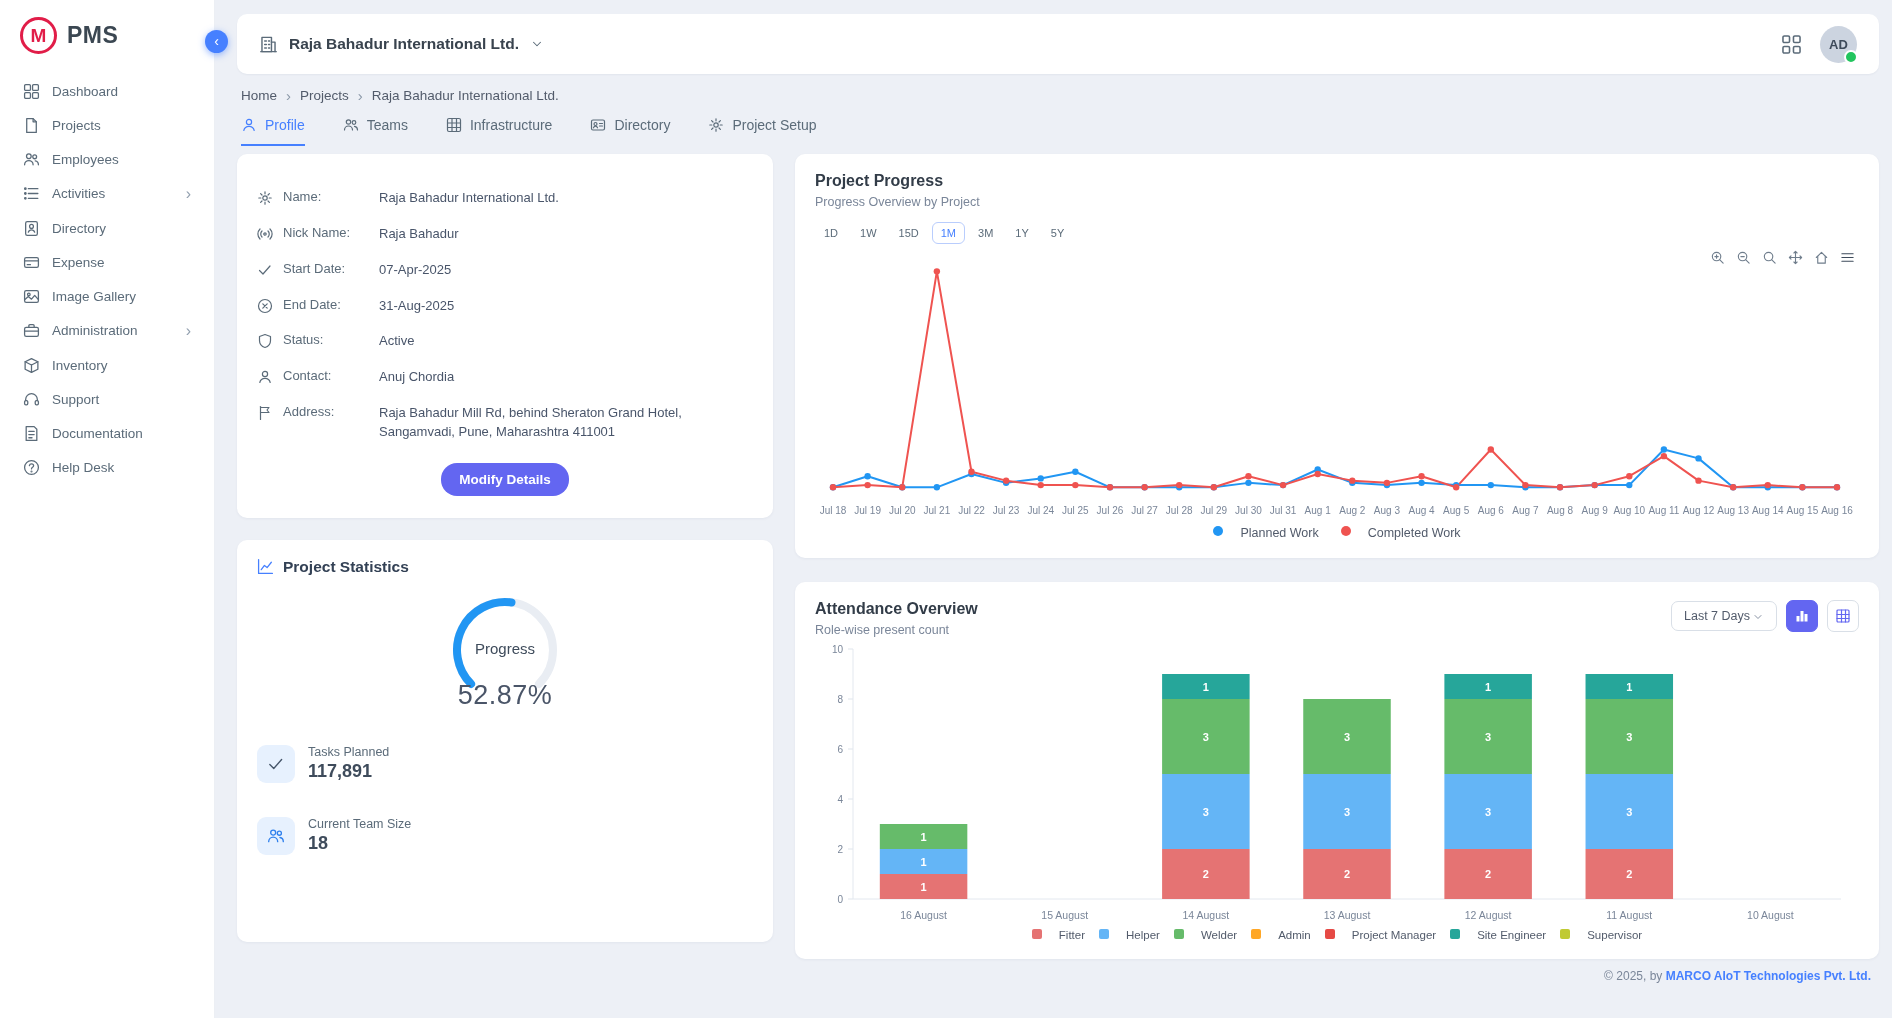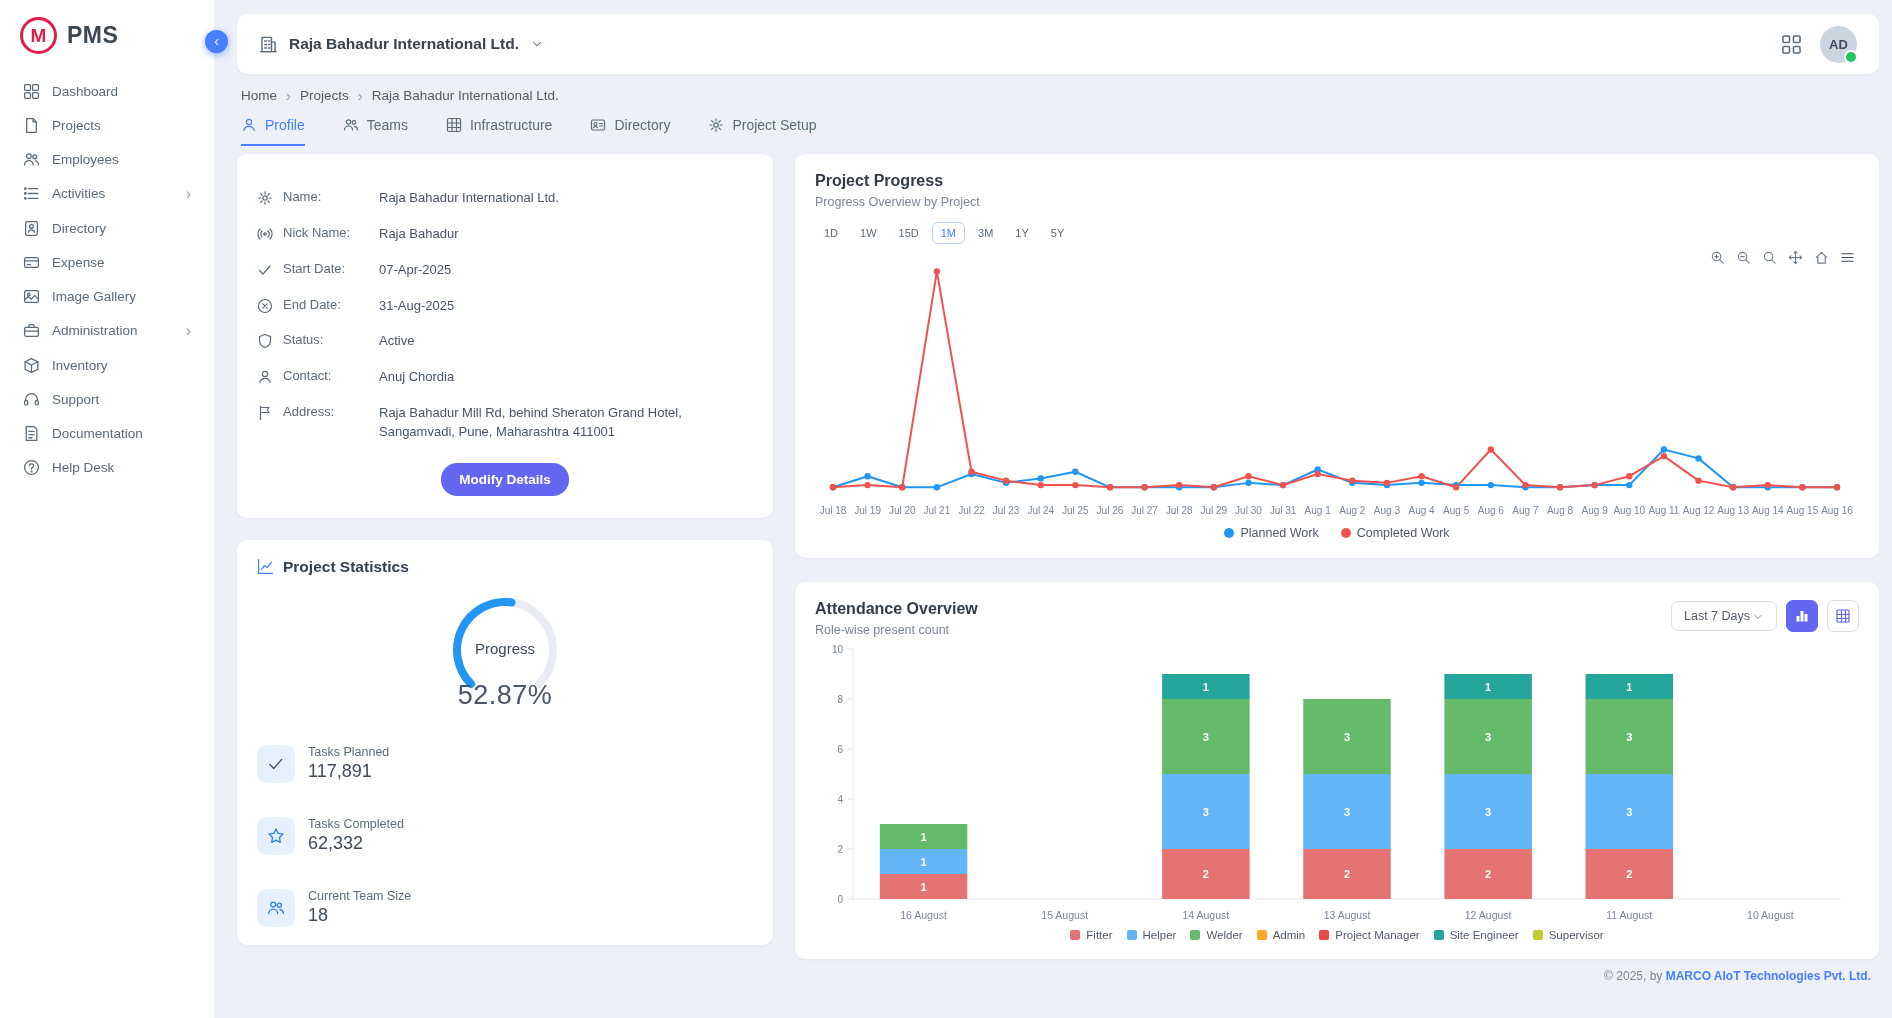--- a/index.html
+++ b/index.html
@@ -56,33 +56,33 @@
 
   
   .stats-card{min-height:402px}
   .gauge-wrap{width:160px;margin:16px auto 0;position:relative;text-align:center}
   .gauge-label{position:absolute;left:0;right:0;top:48px;font-size:15px;color:#3e4b5b}
   .gauge-value{font-size:27px;color:#4a5568;margin-top:-16px;letter-spacing:.5px}
   .stat{display:flex;gap:13px;align-items:center;margin-top:34px}
   .stat-icon{width:38px;height:38px;border-radius:9px;background:#e7f1fe;color:#2f80ed;display:flex;align-items:center;justify-content:center;font-size:18px;flex:none}
   .stat:nth-of-type(1) .stat-icon{color:#46566a}
   .stat-label{font-size:12.5px;color:#5b6b79}
-  .stat-value{font-size:18px;font-weight:400;color:#3e4b5b;margin-top:2px}
+  .stat-value{font-size:18px;font-weight:700;color:#3e4b5b;margin-top:2px}
 
   
   .panel-title{font-size:16px;font-weight:700;color:#323c48}
   .panel-sub{font-size:12.5px;color:#7a8699;margin-top:5px}
   .range-row{display:flex;gap:4px;margin-top:13px}
   .range-btn{background:none;border:1px solid transparent;border-radius:6px;padding:4px 8px;font-size:11px;color:#5b6b79;cursor:pointer}
   .range-btn.active{color:#4680ff;border-color:#b9cdfd}
   .chart-toolbar{position:absolute;right:24px;top:96px;display:flex;gap:11px;color:#6f7d8c}
   .chart-toolbar .i{font-size:15px;cursor:pointer}
   .chart-toolbar .i:last-child{color:#3e4b5b}
   .legend-row{display:flex;justify-content:center;gap:22px;font-size:12.5px;color:#525b6b;margin-top:2px;flex-wrap:wrap}
-  .legend-item{display:inline-flex;align-items:center;gap:6px;cursor:pointer}
+  .legend-item{display:inline-flex;align-items:flex-start;gap:17px;cursor:pointer}
   .legend-swatch{display:inline-block}
   .legend-swatch.dot{width:10px;height:10px;border-radius:50%}
   .legend-swatch.sq{width:10px;height:10px;border-radius:2px}
   .legend-row.small{gap:14px;font-size:11.5px}
 
   
   .att-head{display:flex;justify-content:space-between;align-items:flex-start}
   .att-controls{display:flex;gap:9px;align-items:center}
   .select-box{display:flex;align-items:flex-end;gap:2px;border:1px solid #d9dfe7;border-radius:7px;padding:7px 12px;font-size:12.5px;color:#525b6b;background:#fff;cursor:pointer}
   .select-box .i{font-size:12px;color:#7a8699}
@@ -435,33 +435,20 @@
     <span class="stat-icon">
                 <span class="i">
                   <svg viewBox="0 0 16 16" aria-hidden="true">
                     <path d="M2.5 8.5l3.5 3.5 7-8"></path>
                   </svg>
                 </span>
               </span>
     <span>
       <div class="stat-label">Tasks Planned</div>
       <div class="stat-value">117,891</div>
-    </span>
-  </div>
-            <div class="stat">
-    <span class="stat-icon">
-                <span class="i">
-                  <svg viewBox="0 0 16 16" aria-hidden="true">
-                    <path d="M8 1.8l1.9 3.9 4.3.6-3.1 3 .7 4.3L8 11.6l-3.8 2 .7-4.3-3.1-3 4.3-.6z"></path>
-                  </svg>
-                </span>
-              </span>
-    <span>
-      <div class="stat-label">Tasks Completed</div>
-      <div class="stat-value">62,332</div>
     </span>
   </div>
             <div class="stat">
     <span class="stat-icon">
                 <span class="i">
                   <svg viewBox="0 0 16 16" aria-hidden="true">
                     <circle cx="5.5" cy="5" r="2.2"></circle>
                     <path d="M1.5 13c0-2.2 1.8-4 4-4s4 1.8 4 4"></path>
                     <circle cx="11" cy="5.5" r="1.8"></circle>
                     <path d="M11.5 9.3c1.8.3 3 1.8 3 3.7"></path>

